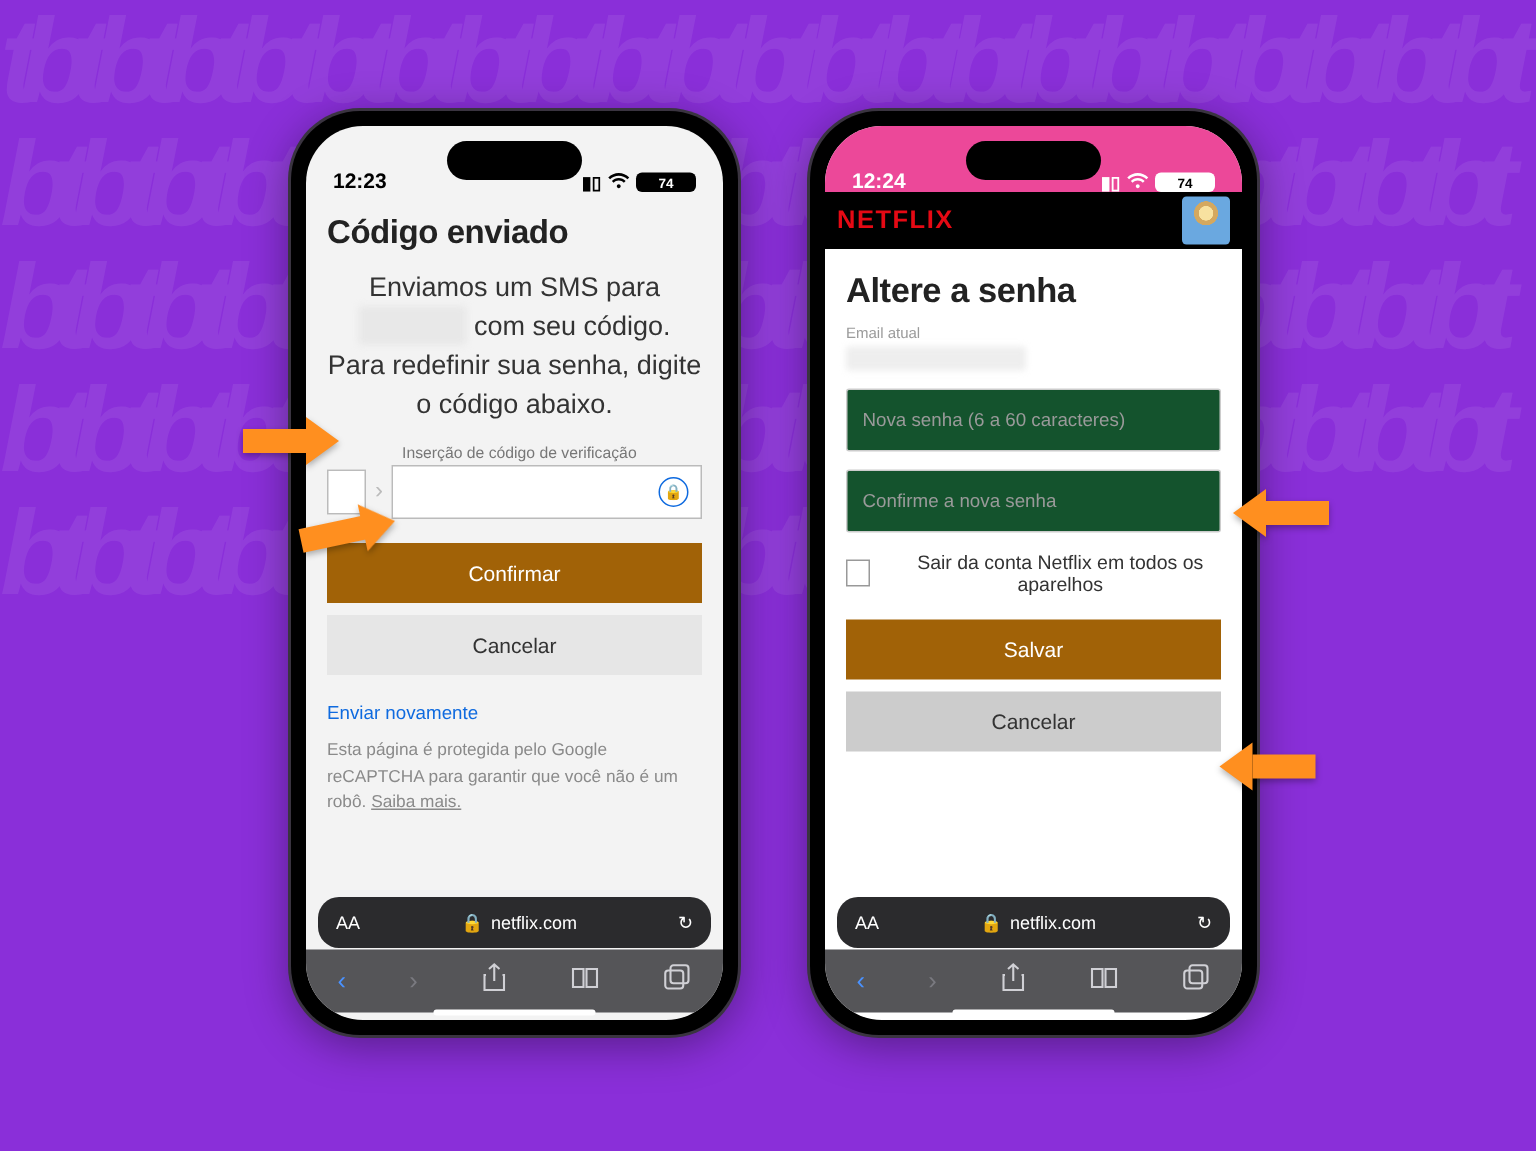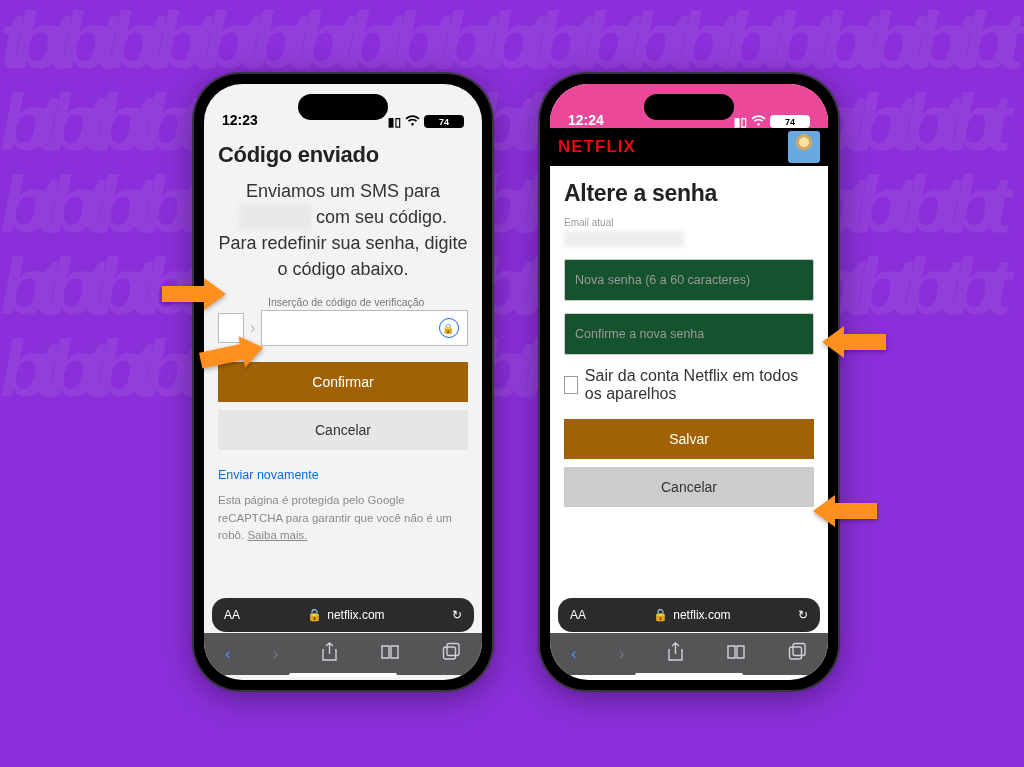--- a/index.html
+++ b/index.html
@@ -96,21 +96,21 @@
 .recaptcha { font-size:11.5px; color:#8a8a8a; line-height:1.5; }
 .recaptcha .ul { text-decoration: underline; }
 
 .tiny-label { font-size:10px; color:#9a9a9a; margin-top:6px; }
 .email-mask { height:16px; width:120px; background:#eee; filter:blur(2px); margin:3px 0 12px; border-radius:2px; }
 .input {
   width:100%; height:42px; border:1px solid #ccc; background:#14532d;
   padding:0 10px; font-size:12.5px; color:#9a9a9a; display:flex; align-items:center;
   margin-bottom:12px; border-radius:2px;
 }
-.chk-row { display:flex; align-items:center; gap:7px; font-size:16px; color:#333; margin:4px 0 16px;}
+.chk-row { display:flex; align-items:center; gap:20px; font-size:13px; color:#333; margin:4px 0 16px;text-align:center;}
 .chk { width:18px; height:18px; border:1px solid #999; background:#fff; }
 
 .safari-url {
   position:absolute; left:8px; right:8px; bottom:48px; height:34px;
   background:#2b2b2d; border-radius:14px;
   display:flex; align-items:center; justify-content:space-between;
   padding:0 12px; color:#fff; font-size:12px;
 }
 .url-mid { display:flex; align-items:center; gap:5px; }
 .safari-tabs {

